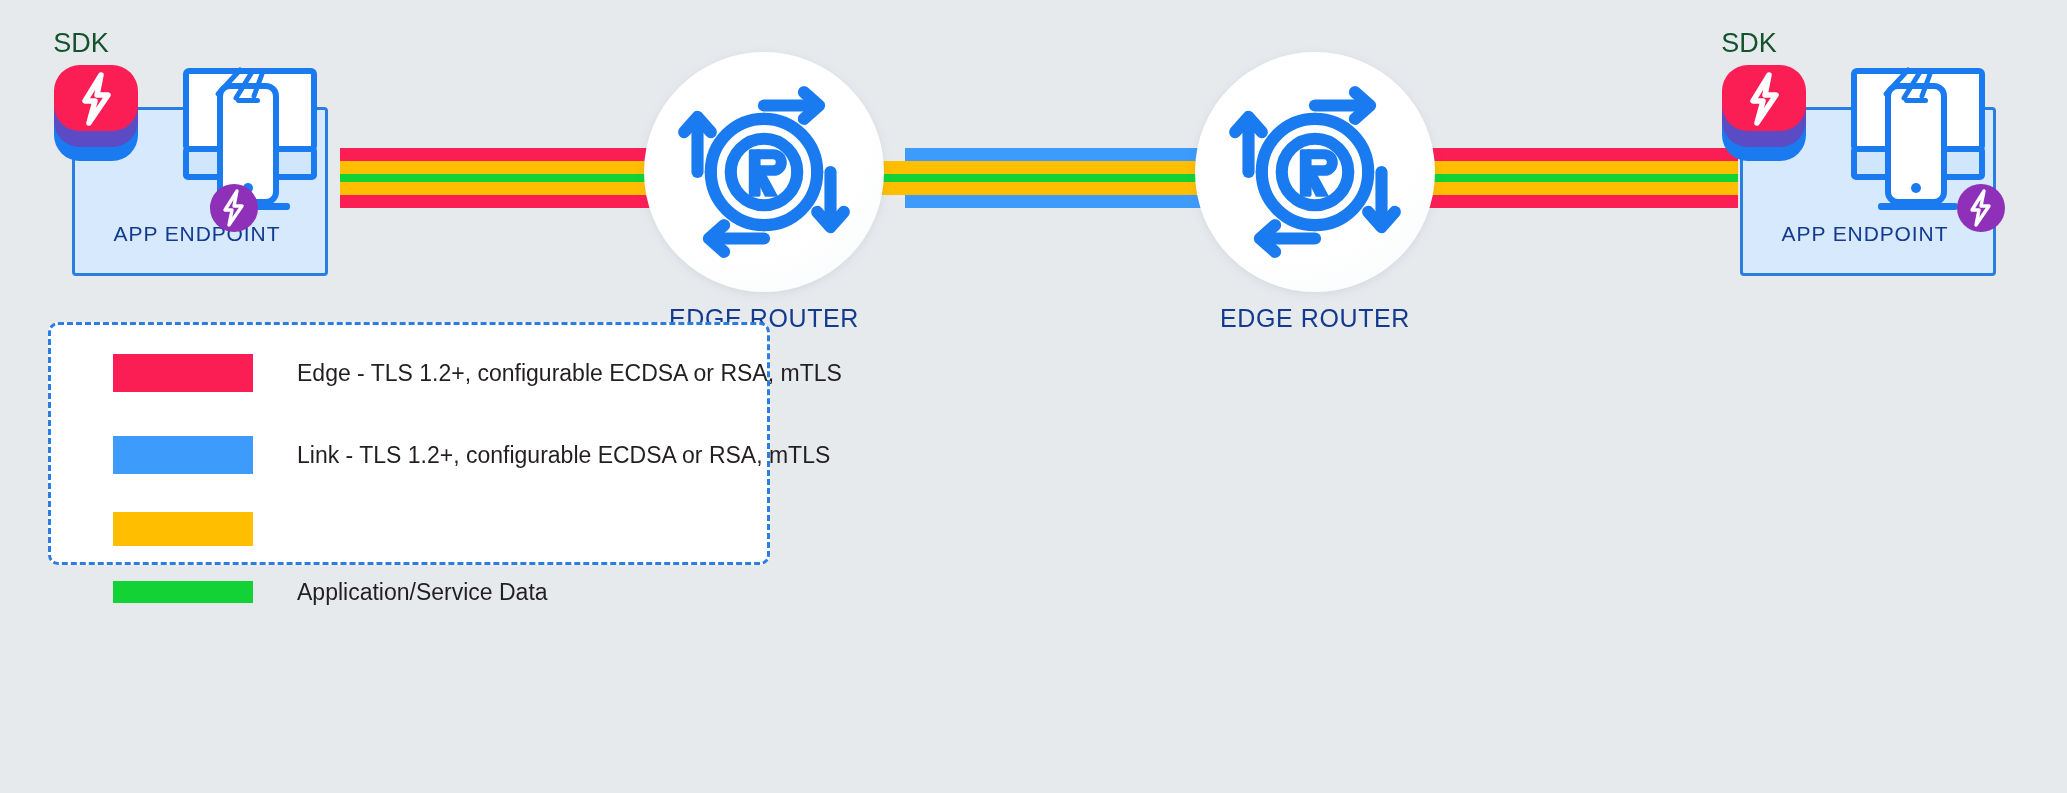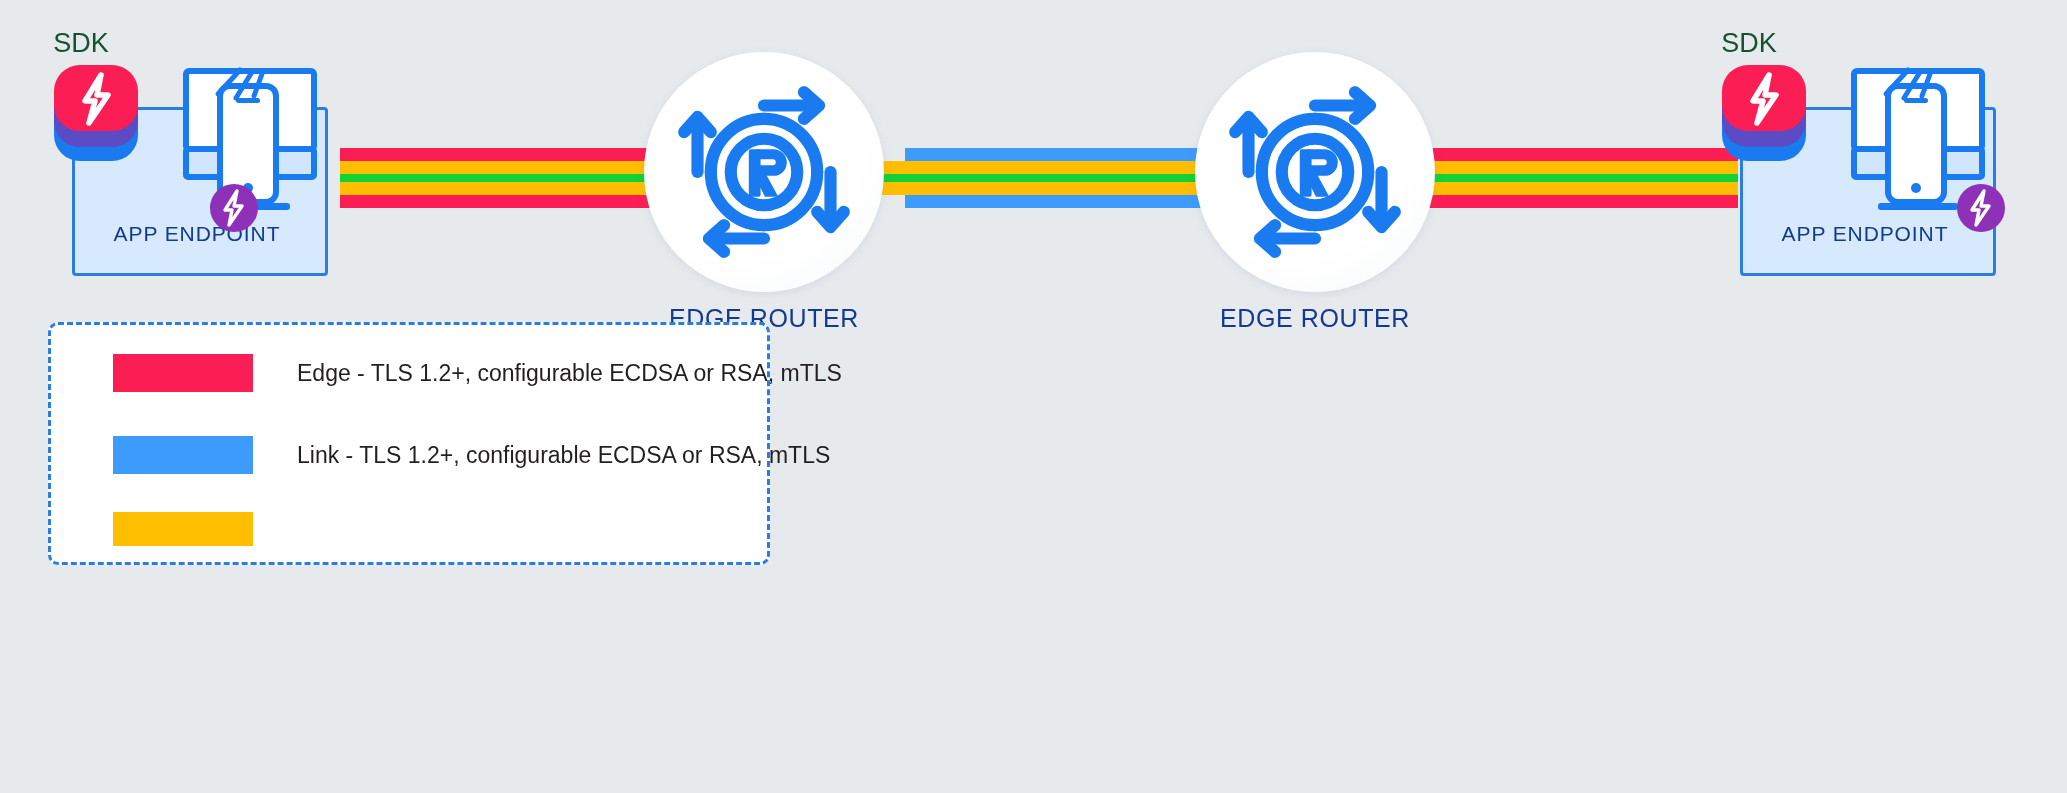--- a/index.html
+++ b/index.html
@@ -254,15 +254,19 @@
 
     <div class="legend-row" style="top:108px;">
       <div class="legend-swatch" style="background:#3d9bfb;"></div>
       <div class="legend-text">Link - TLS 1.2+, configurable ECDSA or RSA, mTLS</div>
     </div>
 
     <div class="legend-row" style="top:182px;">
       <div class="legend-swatch" style="background:#ffbe00;height:34px;"></div>
     </div>
 
+    <div class="legend-row" style="top:245px;">
+      <div class="legend-swatch thin" style="background:#13d236;"></div>
+      <div class="legend-text">Application/Service Data</div>
+    </div>
   </div>
 
 </div>
 
 </body></html>

